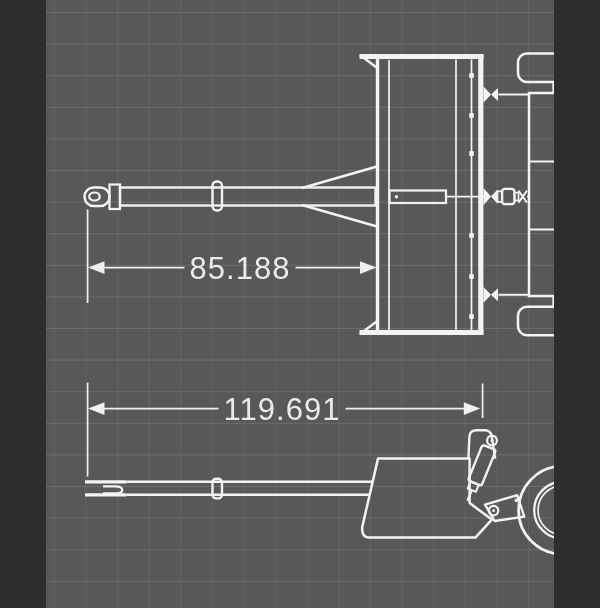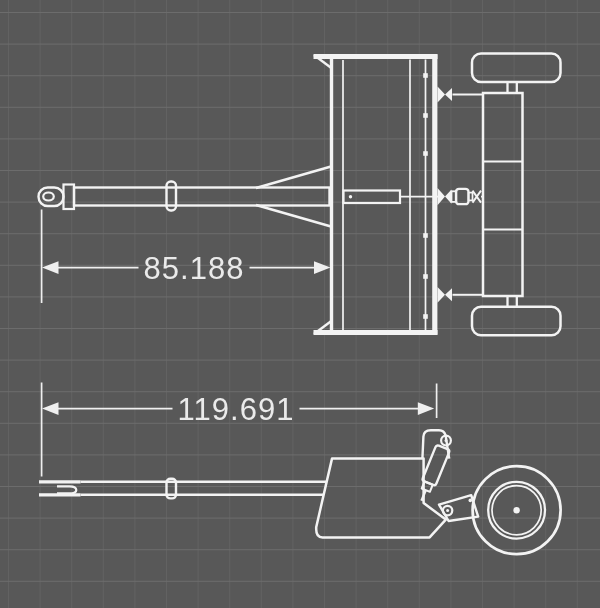--- a/index.html
+++ b/index.html
@@ -1,17 +1,17 @@
 <!DOCTYPE html>
 <html><head>
 <meta charset="utf-8">
 <style>
   html,body{margin:0;padding:0;background:#2e2e2e;}
   .stage{
-    width:600px;height:608px;margin:0 auto;position:relative;overflow:hidden;
+    width:508px;height:608px;margin:0 auto;position:relative;overflow:hidden;
     font-family:"Liberation Sans", sans-serif;
   }
   svg{display:block;}
   text.dim{
     font-family:"Liberation Sans", sans-serif;
     font-size:31px;
     letter-spacing:1px;
     font-weight:400;
   }
 </style>

